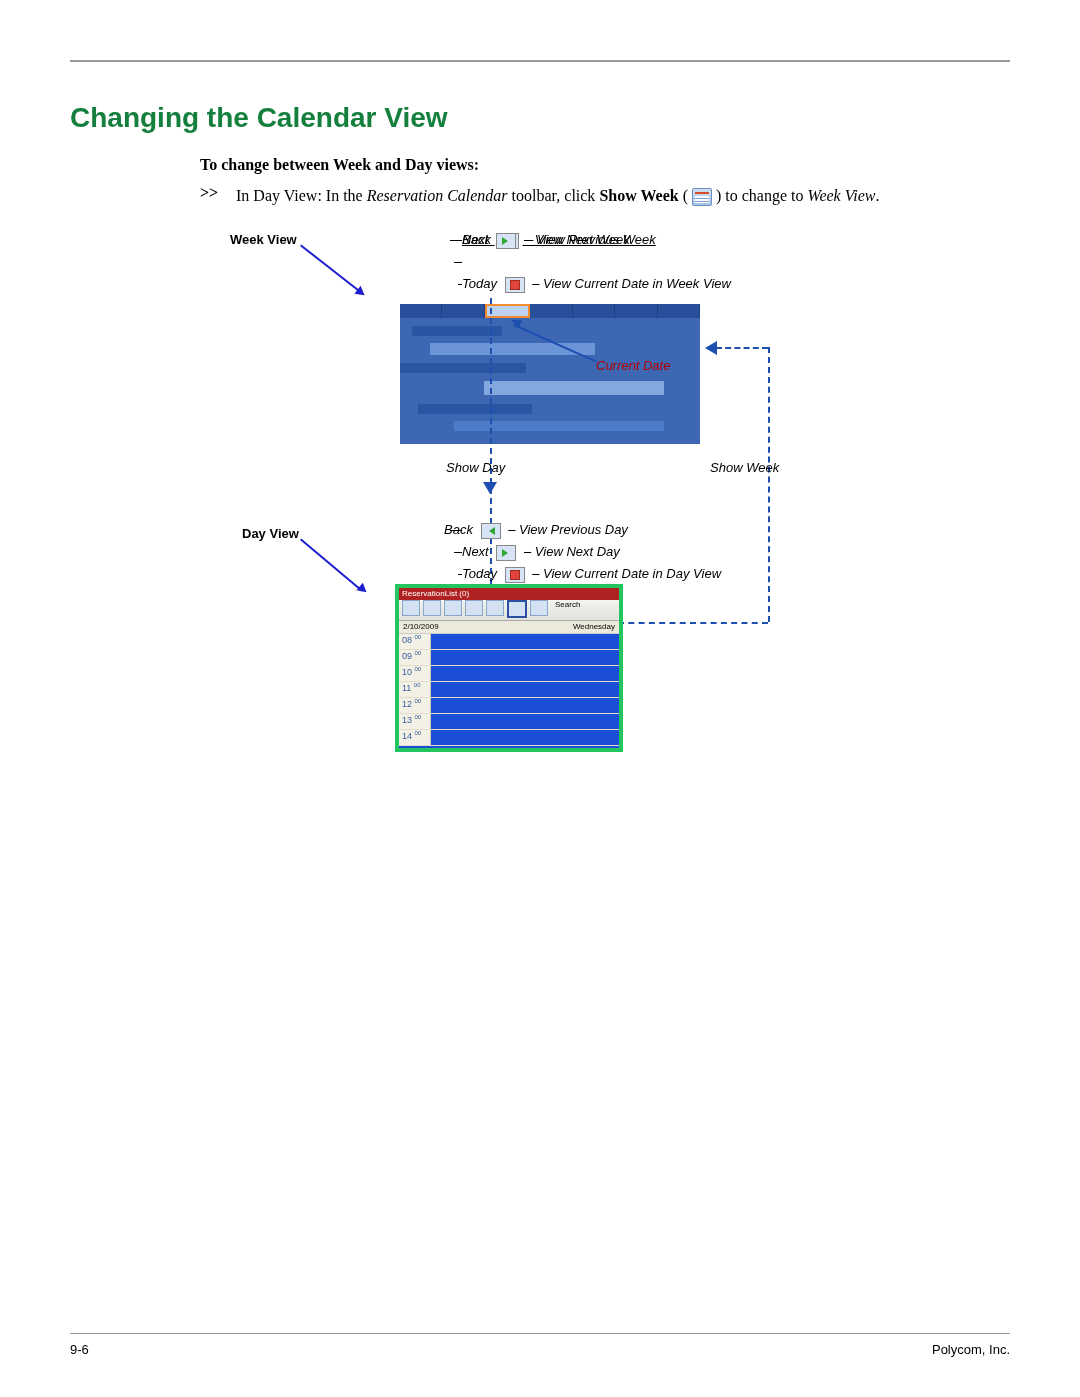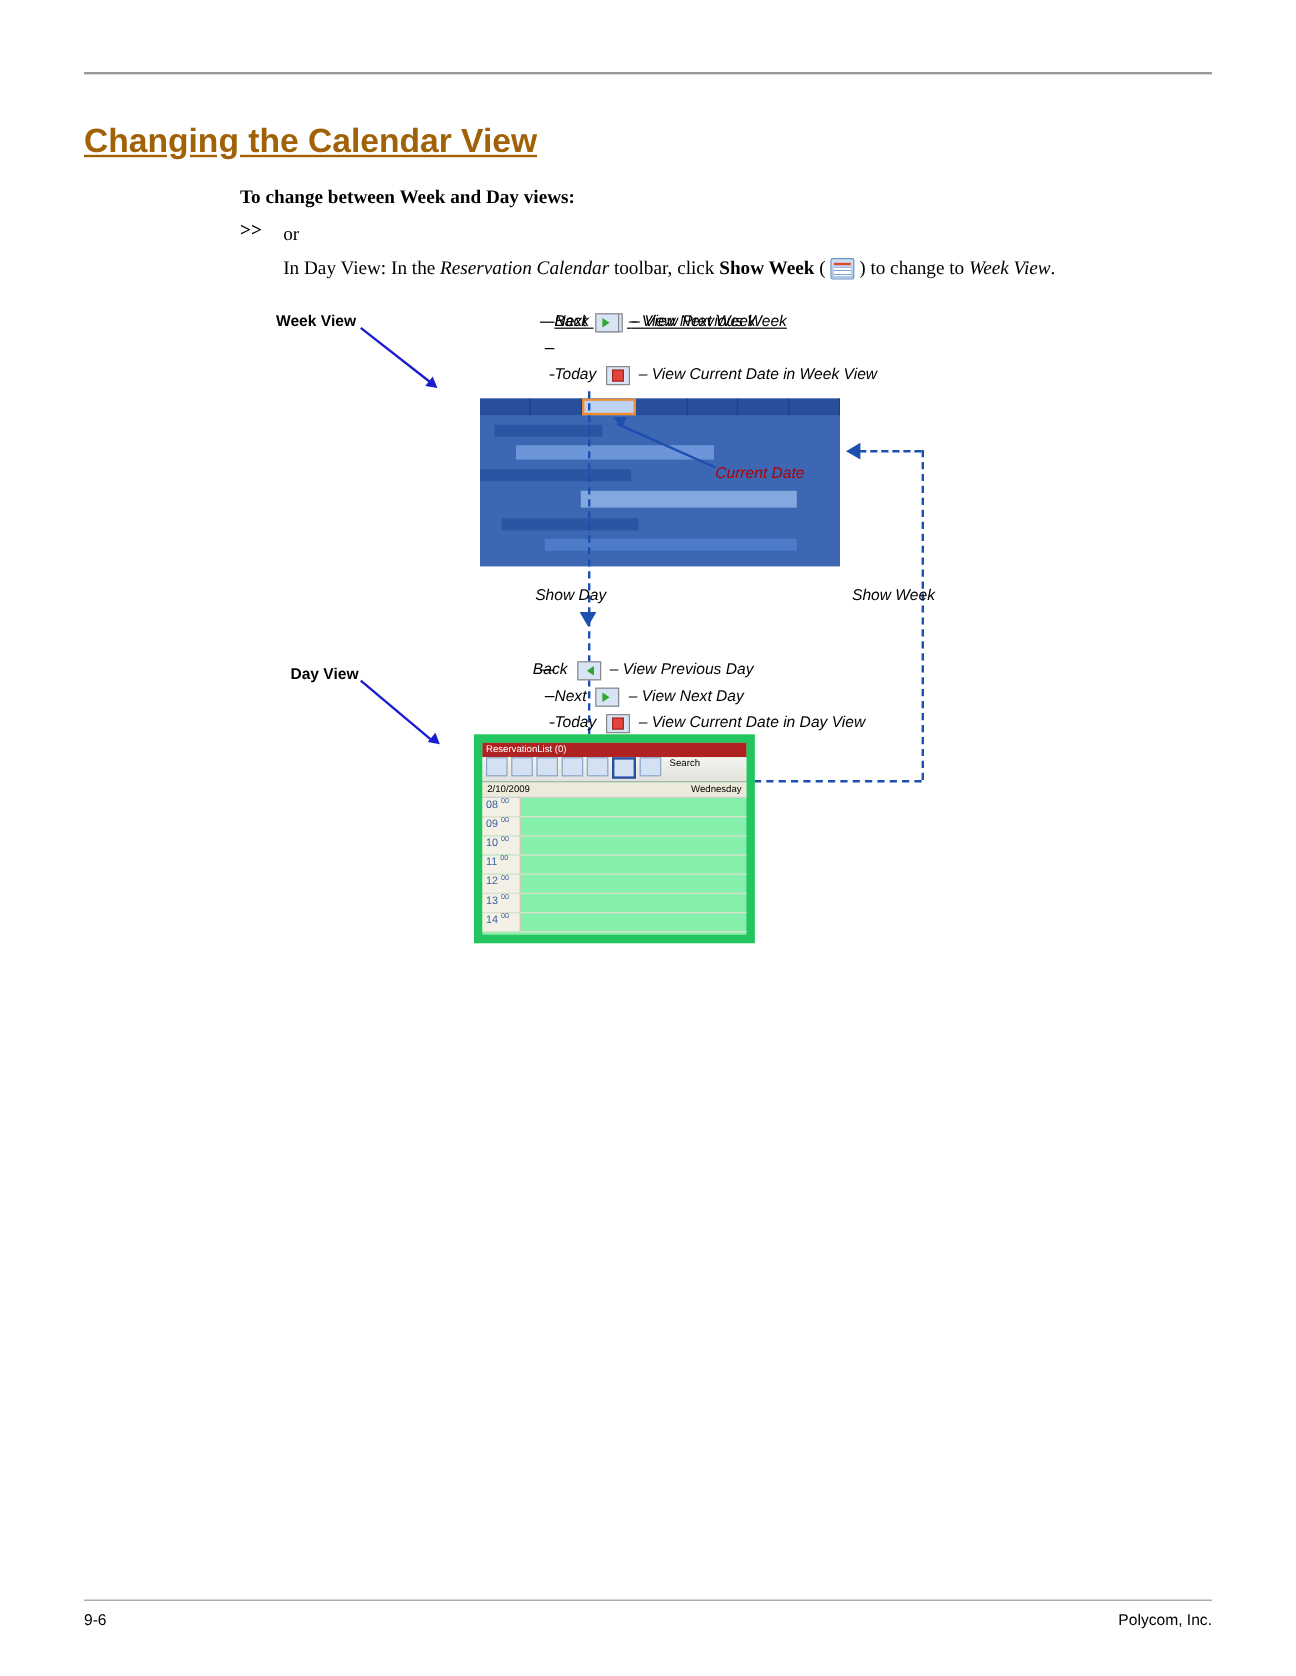--- a/index.html
+++ b/index.html
@@ -22,23 +22,22 @@
     margin-bottom: 8px;
   }
   .header-rule {
     border: none;
     border-top: 2px solid #999;
     margin: 0 0 40px 0;
   }
   .section-title {
     font-size: 28px;
     font-weight: bold;
-    color: #a16207;
+    color: #15803d;
     margin: 0 0 22px 0;
-    text-decoration: underline;
   }
   .sub-heading {
     font-size: 16px;
     font-weight: bold;
     margin: 0 0 10px 130px;
     font-family: Georgia, 'Times New Roman', serif;
   }
   .step-block {
     margin-left: 130px;
     position: relative;
@@ -213,22 +212,22 @@
     background: #1d4fb0;
   }
 
   
   .day-panel {
     position: absolute;
     left: 195px;
     top: 352px;
     width: 220px;
     height: 160px;
-    border: 7px solid #22c55e;
-    background: #86efac;
+    border: 4px solid #22c55e;
+    background: #1d4ed8;
   }
   .day-panel .titlebar {
     height: 12px;
     background: #b02222;
     color: #fff;
     font-size: 8px;
     padding: 0 3px;
     line-height: 12px;
   }
   .day-panel .toolbar {
@@ -317,21 +316,20 @@
 
   <hr class="header-rule">
 
   <h2 class="section-title">Changing the Calendar View</h2>
 
   <div class="sub-heading">To change between Week and Day views:</div>
 
   <div class="step-block">
     <span class="step-marker">&gt;&gt;</span>
     <div class="step-body">
-      <div style="margin-top:4px;">or</div>
       <div style="margin-top:4px;">
         <span>
           <span>In Day View: In the </span><span class="em">Reservation Calendar</span><span> toolbar, click </span><span class="bold">Show Week</span><span> ( </span><span class="icon-box week"></span><span> ) to change to </span><span class="em">Week View</span><span>.</span>
         </span>
       </div>
     </div>
   </div>
 
   <div class="diagram">
 

